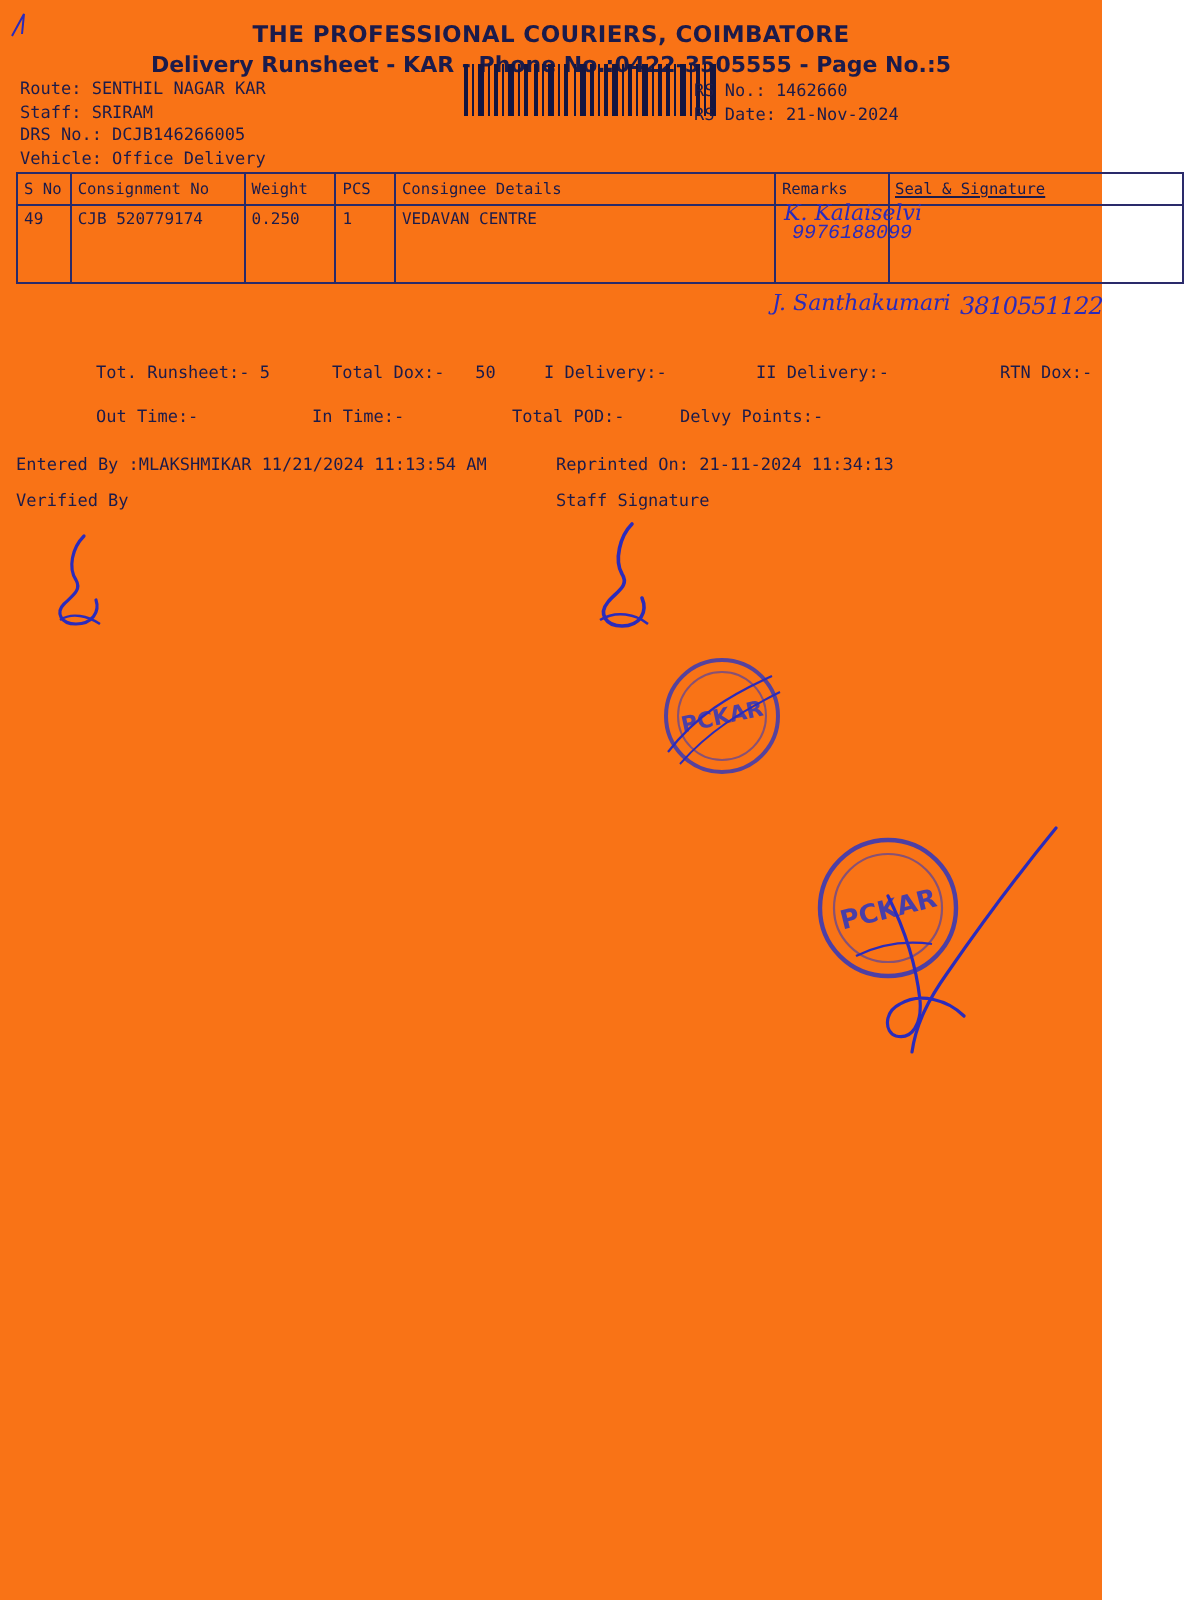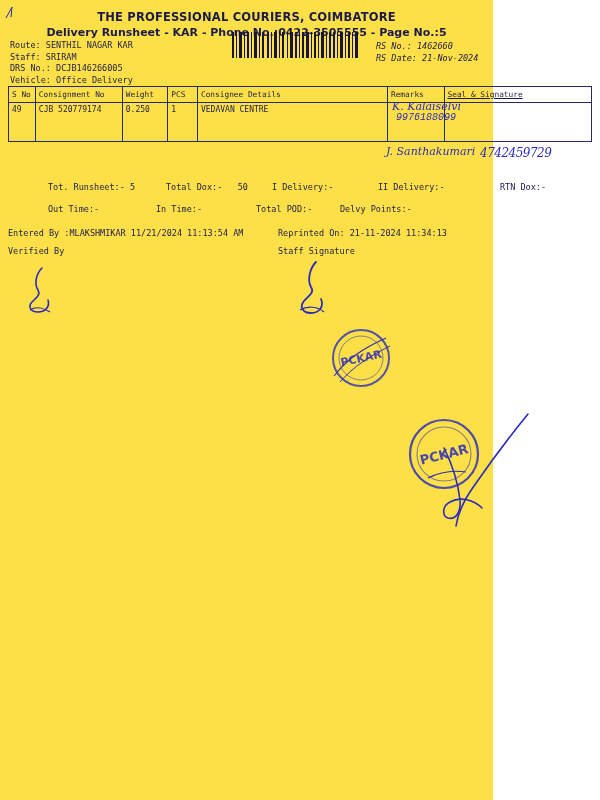--- a/index.html
+++ b/index.html
@@ -11,23 +11,23 @@
     width: 600px;
     height: 800px;
     position: relative;
     font-family: "DejaVu Sans Mono", monospace;
     color: #1a1a3a;
     overflow: hidden;
   }
   .page {
     position: absolute;
     left: 0; top: 0;
-    width: 493px;
+    width: 551px;
     height: 800px;
-    background: #fde047;
+    background: #f97316;
   }
 
   
   .doc-title {
     position: absolute;
     left: 0; right: 0;
     top: 10px;
     text-align: center;
     font-family: "DejaVu Sans", sans-serif;
     font-weight: bold;
@@ -59,26 +59,25 @@
 
   .barcode {
     position: absolute;
     left: 232px;
     top: 32px;
     width: 126px;
     height: 26px;
   }
   .meta-right {
     position: absolute;
-    left: 376px;
+    left: 347px;
     top: 40px;
     font-size: 8.5px;
     line-height: 12px;
     color: #1b1b4b;
-    font-style: italic;
   }
 
   
   .tbl {
     position: absolute;
     left: 8px;
     top: 86px;
     width: 584px;
     border-collapse: collapse;
     font-size: 8px;
@@ -257,21 +256,21 @@
         <td>VEDAVAN CENTRE</td>
         <td></td>
         <td></td>
       </tr>
     </tbody>
   </table>
 
   <div class="ink hand1">K. Kalaiselvi</div>
   <div class="ink hand2">9976188099</div>
   <div class="ink hand3">J. Santhakumari</div>
-  <div class="ink hand4">4742459729</div>
+  <div class="ink hand4">3810551122</div>
 
   <div class="totals">
     <div class="row">
       <span style="left:0px;">Tot. Runsheet:- 5</span>
       <span style="left:118px;">Total Dox:-   50</span>
       <span style="left:224px;">I Delivery:-</span>
       <span style="left:330px;">II Delivery:-</span>
       <span style="left:452px;">RTN Dox:-</span>
     </div>
     <div class="row" style="margin-top:5px;">

